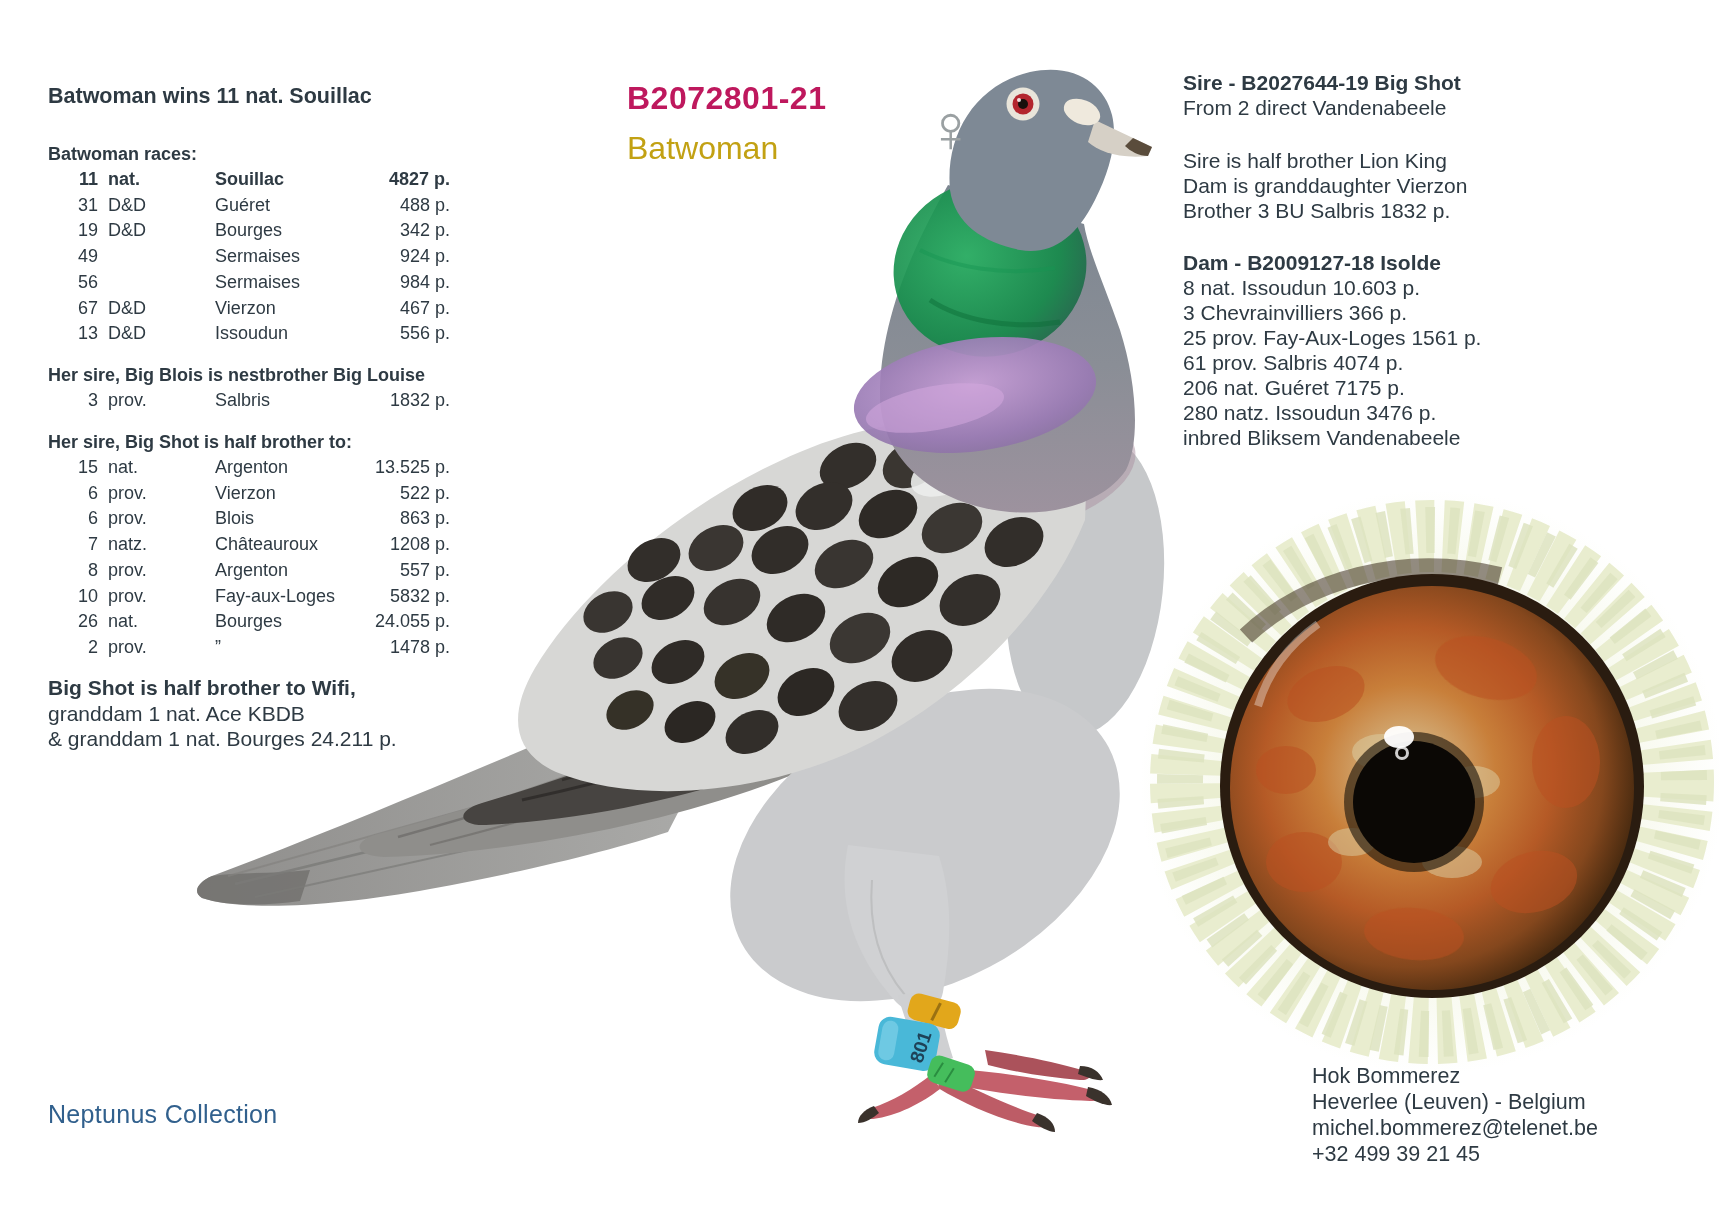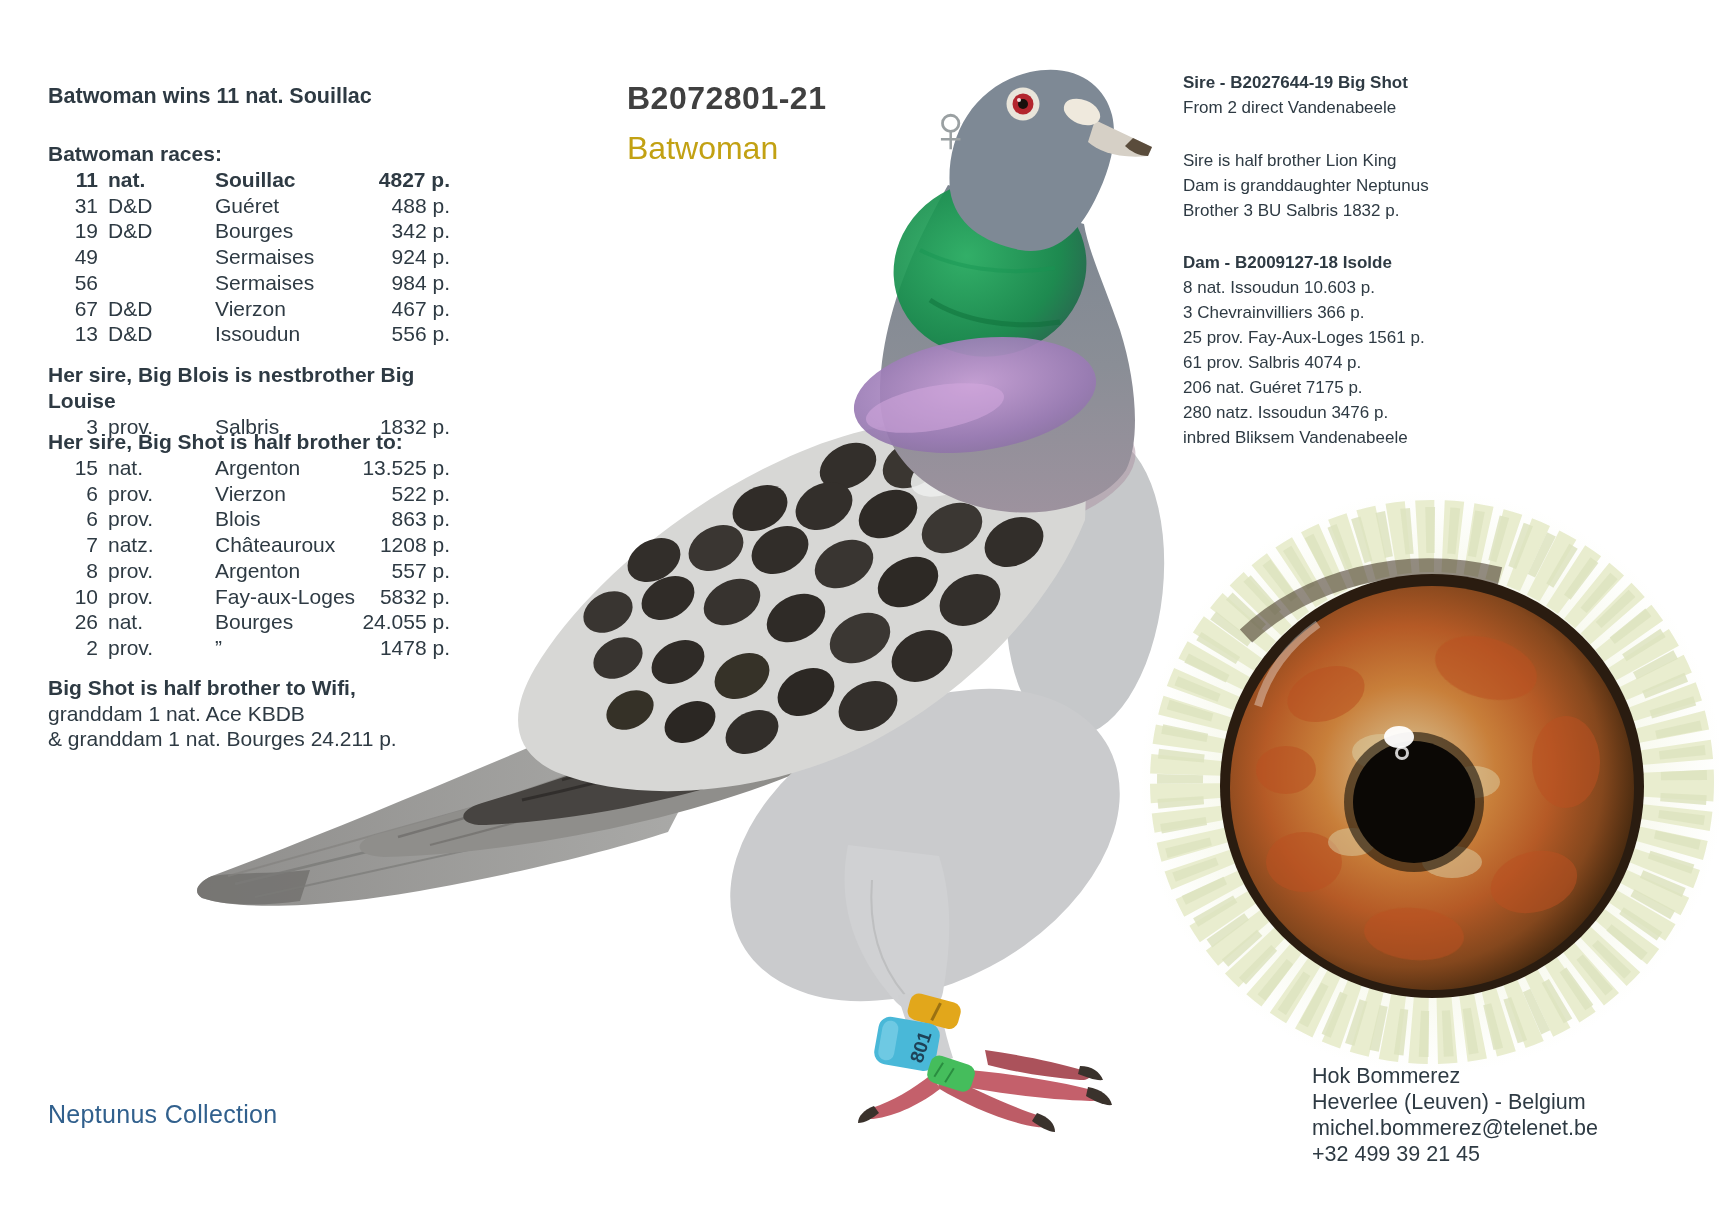--- a/index.html
+++ b/index.html
@@ -2,30 +2,30 @@
 <html><head>
 <meta charset="utf-8">
 <title>page</title>
 <style>
   html,body{margin:0;padding:0;background:#fff;}
   .canvas{position:relative;width:1720px;height:1220px;background:#ffffff;
           font-family:"Liberation Sans",sans-serif;color:#2e3a43;overflow:hidden;}
   .abs{position:absolute;}
   .b{font-weight:700;}
   #intro{left:48px;top:64px;line-height:25px;font-weight:700;font-size:21.5px;margin-top:20px;}
-  .sec{width:402px;font-size:21px;}
+  .sec{width:402px;font-size:18px;}
   .sec .hdr{font-weight:700;line-height:26px;}
   .race-row{display:flex;line-height:25.7px;}
   .race-row .pos{width:50px;text-align:right;}
   .race-row .cat{width:107px;padding-left:10px;}
   .race-row .race{width:145px;}
   .race-row .pts{flex:1;text-align:right;}
-  .rcol{left:1183px;font-size:17px;line-height:25px;width:430px;}
+  .rcol{left:1183px;font-size:21px;line-height:25px;width:430px;}
   .rcol .hdr{font-weight:700;}
-  #title-ring{left:627px;top:80px;font-size:32px;font-weight:700;color:#404040;letter-spacing:.5px;}
+  #title-ring{left:627px;top:80px;font-size:32px;font-weight:700;color:#be185d;letter-spacing:.5px;}
   #title-name{left:627px;top:130px;font-size:32px;font-weight:400;color:#c2a113;}
   #sex{left:925px;top:88px;font-size:68px;line-height:80px;color:#9aa0a2;font-weight:400;}
   #wifi{left:48px;top:675px;line-height:25.5px;font-size:21px;}
   #columbus{left:48px;top:1100px;font-size:25px;color:#31608d;letter-spacing:.3px;}
   #contact{left:1312px;top:1063px;font-size:21.5px;line-height:26px;}
   svg.art{position:absolute;left:0;top:0;}
 </style>
 </head>
 <body>
 
@@ -356,21 +356,21 @@
   <div id="title-name" class="abs">Batwoman</div>
   <div id="sex" class="abs">♀</div>
 
   <div class="abs rcol" style="top:70px;">
     <div class="hdr">Sire - B2027644-19 Big Shot</div>
     <div>From 2 direct Vandenabeele</div>
   </div>
 
   <div class="abs rcol" style="top:148px;">
       <div>Sire is half brother Lion King</div>
-      <div>Dam is granddaughter Neptunus</div>
+      <div>Dam is granddaughter Vierzon</div>
       <div>Brother 3 BU Salbris 1832 p.</div>
     </div>
 
   <div class="abs rcol" style="top:250px;">
     <div class="hdr">Dam - B2009127-18 Isolde</div>
     <div>
         <div>8 nat. Issoudun 10.603 p.</div>
         <div>3 Chevrainvilliers 366 p.</div>
         <div>25 prov. Fay-Aux-Loges 1561 p.</div>
         <div>61 prov. Salbris 4074 p.</div>

